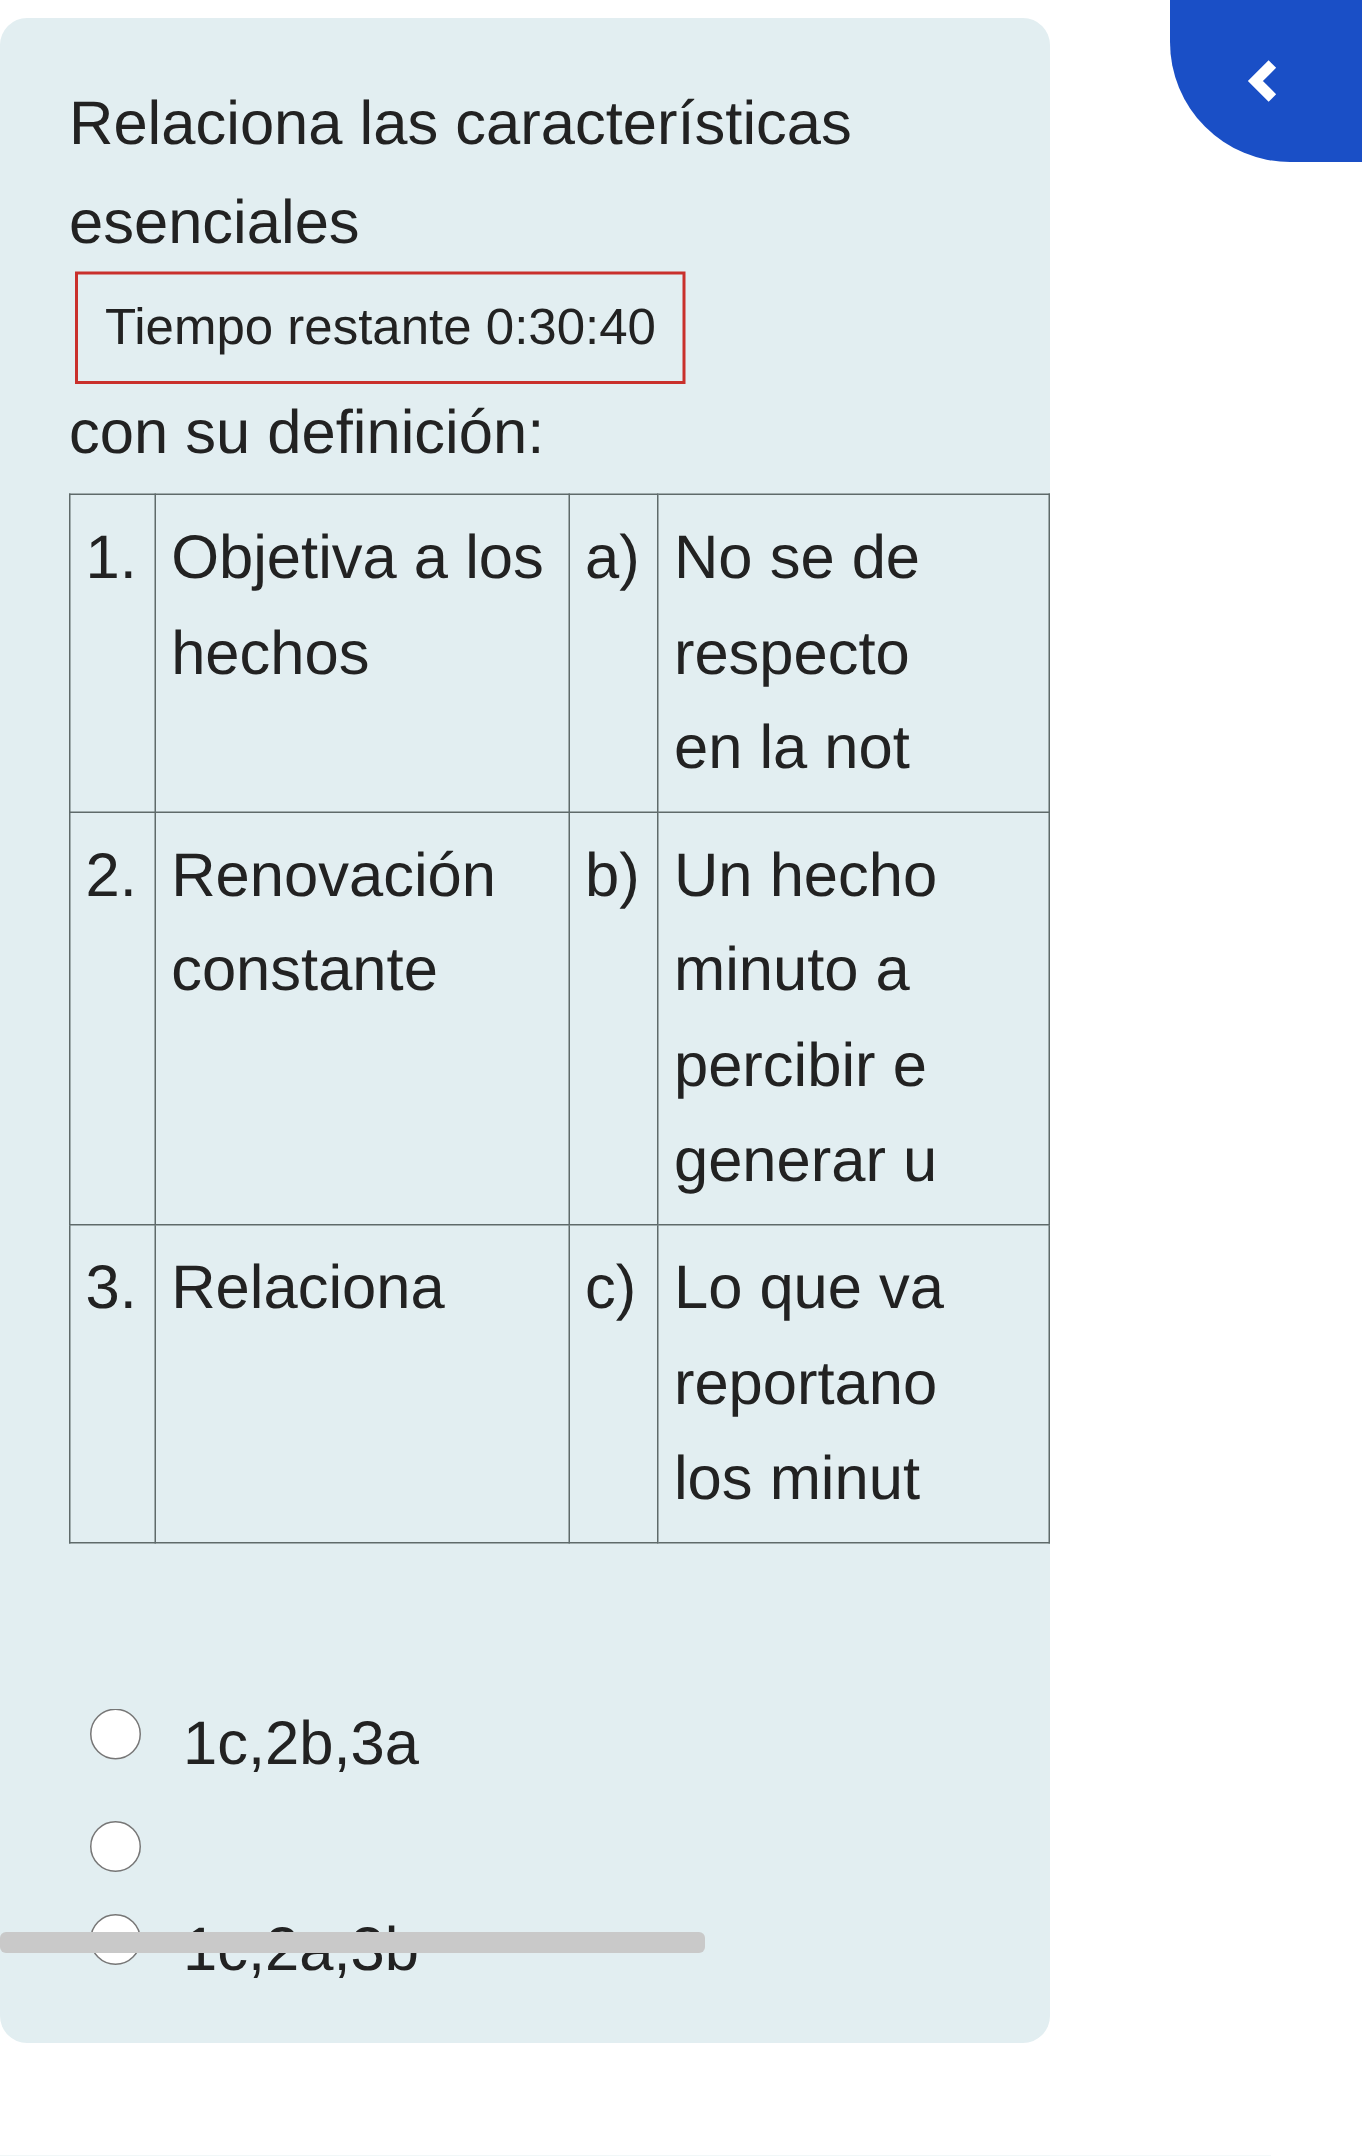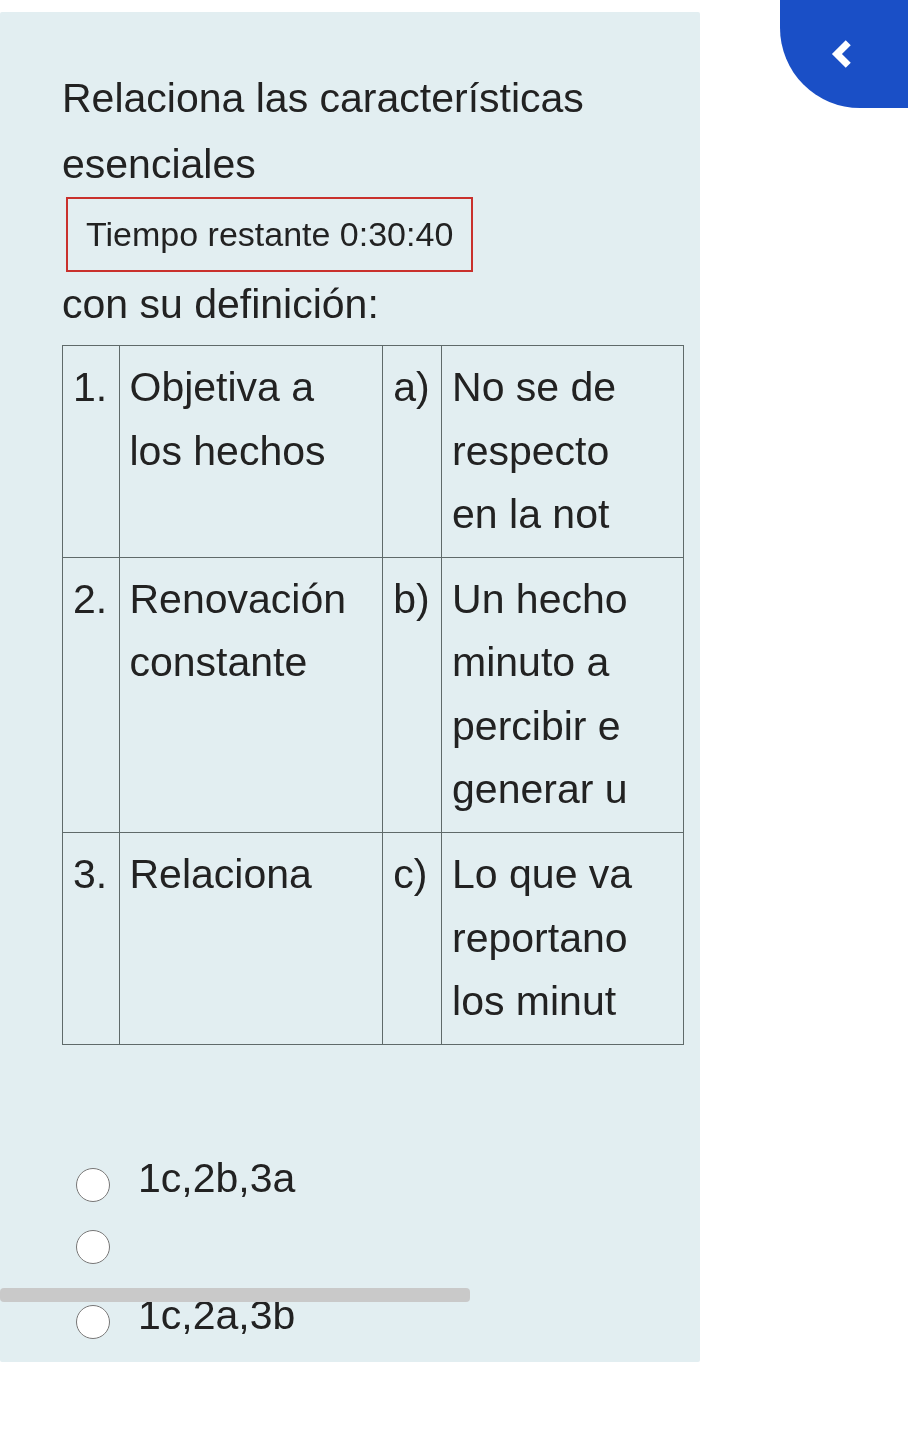--- a/index.html
+++ b/index.html
@@ -10,25 +10,25 @@
 body {
   font-family: Verdana, Geneva, sans-serif;
   background: #ffffff;
   width: 908px;
   height: 1437px;
   overflow: hidden;
   position: relative;
 }
 .question-card {
   background: #e2eef1;
-  border-radius: 2px;
+  border-radius: 18px;
   width: 700px;
   margin-top: 12px;
   margin-left: 0;
-  padding: 16px;
+  padding: 0;
   height: 1350px;
   position: relative;
   overflow: visible;
 }
 .question-text-wrap {
   padding: 38px 46px 0 46px;
   font-size: 41px;
   color: #222;
   line-height: 1.6;
   position: relative;
@@ -60,21 +60,21 @@
 .col-num { width: 68px; }
 .col-term { width: 494px; }
 .col-let { width: 70px; }
 .col-def { width: 600px; white-space: nowrap; }
 .options {
   margin-top: 110px;
   margin-left: 60px;
 }
 .option-row {
   display: flex;
-  align-items: flex-end;
+  align-items: flex-start;
   margin-bottom: 28px;
   font-size: 41px;
   color: #222;
 }
 .option-row input[type=radio] {
   width: 34px;
   height: 34px;
   margin-right: 28px;
   accent-color: #444;
 }

